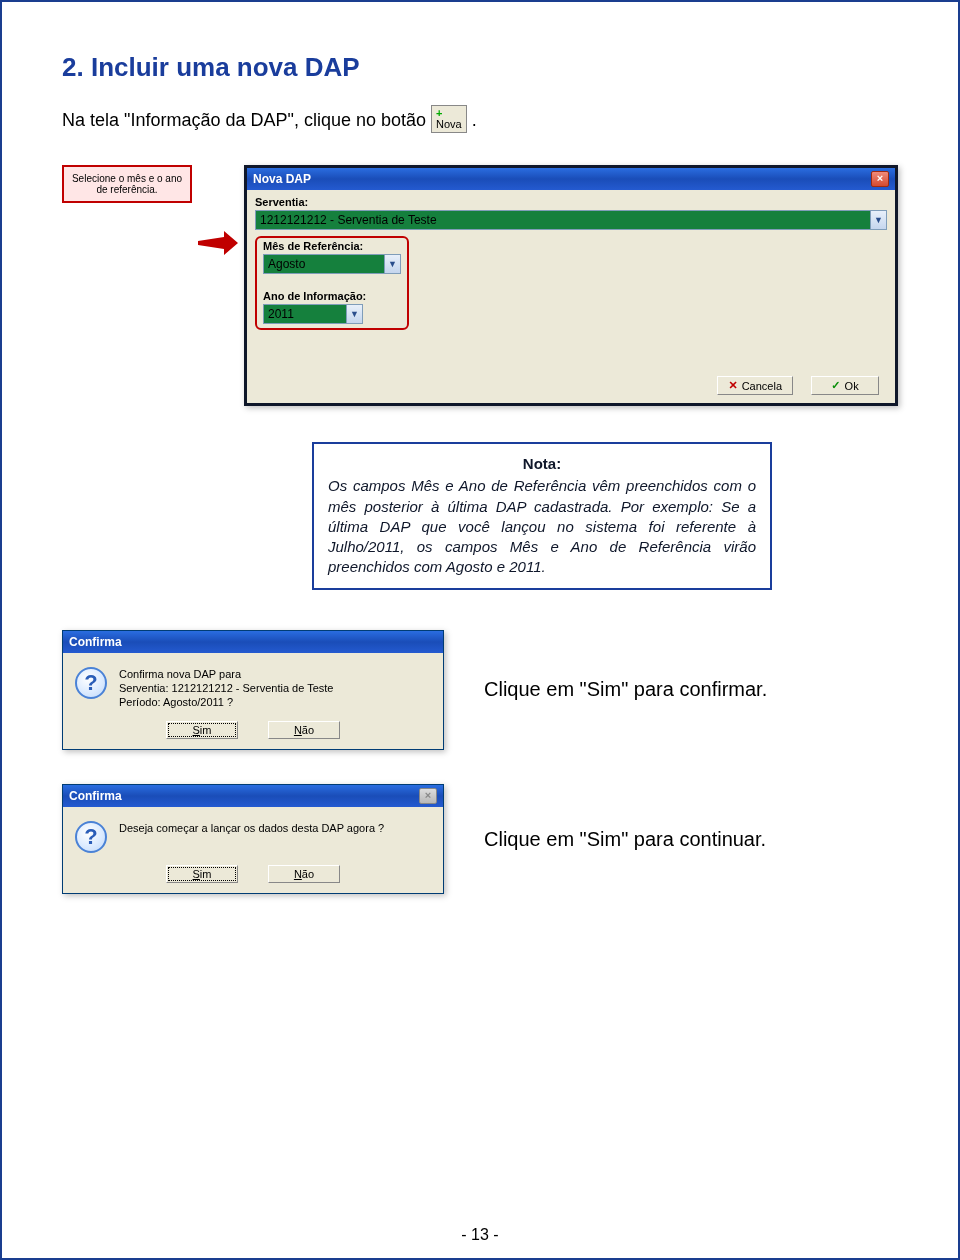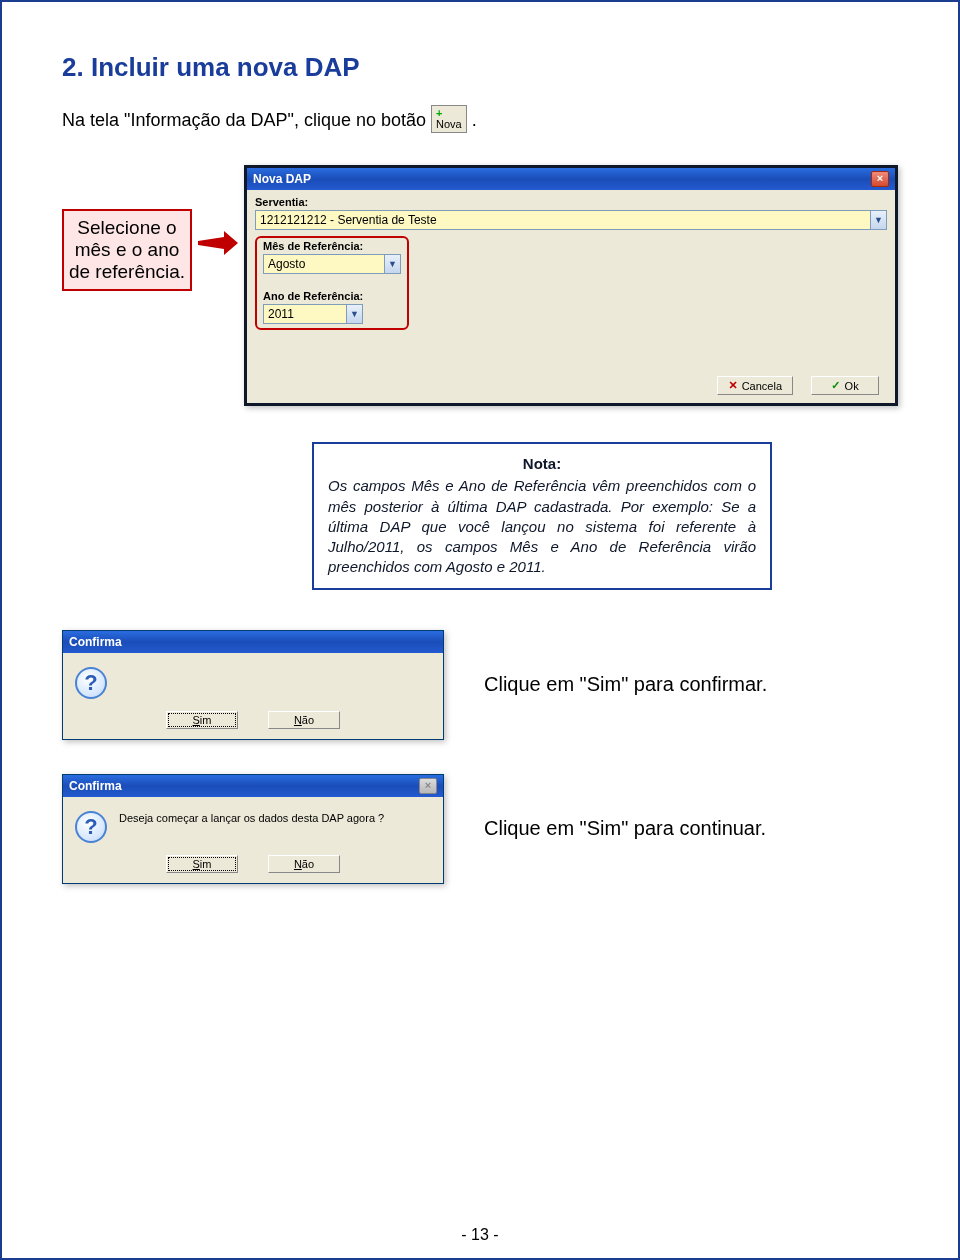--- a/index.html
+++ b/index.html
@@ -40,23 +40,22 @@
     align-items: flex-start;
     gap: 6px;
     margin-bottom: 36px;
   }
   .callout-box {
     border: 2px solid #c00000;
     background: #ffe6e6;
     width: 130px;
     padding: 6px 4px;
     text-align: center;
-    font-size: 19px;
+    font-size: 10px;
     color: #000;
-    margin-top: 44px;
     flex-shrink: 0;
   }
   .arrow-cell {
     position: relative;
     width: 40px;
     margin-top: 66px;
     flex-shrink: 0;
   }
   .arrow-svg { display: block; }
   .dialog {
@@ -95,21 +94,21 @@
     background: linear-gradient(to bottom,#dcdcdc,#b8b8b8);
     border-color:#888;
     color:#888;
   }
   .dialog-body {
     padding: 6px 8px 10px 8px;
     background: #ece9d8;
   }
   .label-s { font-size: 11px; font-weight: bold; color: #000; margin-bottom: 2px; display: block; }
   .combo {
-    background: #fef9c3;
+    background: #15803d;
     border: 1px solid #7f9db9;
     height: 20px;
     display: flex;
     align-items: center;
     justify-content: space-between;
     padding: 0 0 0 4px;
     font-size: 12px;
   }
   .combo .arrow {
     width: 16px; height: 100%;
@@ -243,21 +242,21 @@
       <div class="ref-box">
         <div class="ref-row">
           <div>
             <span class="label-s">Mês de Referência:</span>
             <div class="combo" style="width:138px">
               <span>Agosto</span>
               <span class="arrow">▼</span>
             </div>
           </div>
           <div>
-            <span class="label-s">Ano de Referência:</span>
+            <span class="label-s">Ano de Informação:</span>
             <div class="combo" style="width:100px">
               <span>2011</span>
               <span class="arrow">▼</span>
             </div>
           </div>
         </div>
       </div>
     </div>
     <div style="height:28px;background:#ece9d8"></div>
     <div class="btn-row">
@@ -278,20 +277,25 @@
   <span>Os campos Mês e Ano de Referência vêm preenchidos com o mês posterior à última DAP cadastrada. Por exemplo: Se a última DAP que você lançou no sistema foi referente à Julho/2011, os campos Mês e Ano de Referência virão preenchidos com Agosto e 2011.</span>
 </div>
 
 <div class="confirm-row">
   <div class="dialog confirm-dialog">
     <div class="titlebar">
       <span>Confirma</span>
     </div>
     <div class="confirm-body">
       <div class="q-icon">?</div>
+      <div class="confirm-text">
+        <div>Confirma nova DAP para</div>
+        <div>Serventia: 1212121212 - Serventia de Teste</div>
+        <div>Período: Agosto/2011 ?</div>
+      </div>
     </div>
     <div class="confirm-btns">
       <span class="win-btn default-btn">
         <span><u>S</u>im</span>
       </span>
       <span class="win-btn">
         <span><u>N</u>ão</span>
       </span>
     </div>
   </div>

